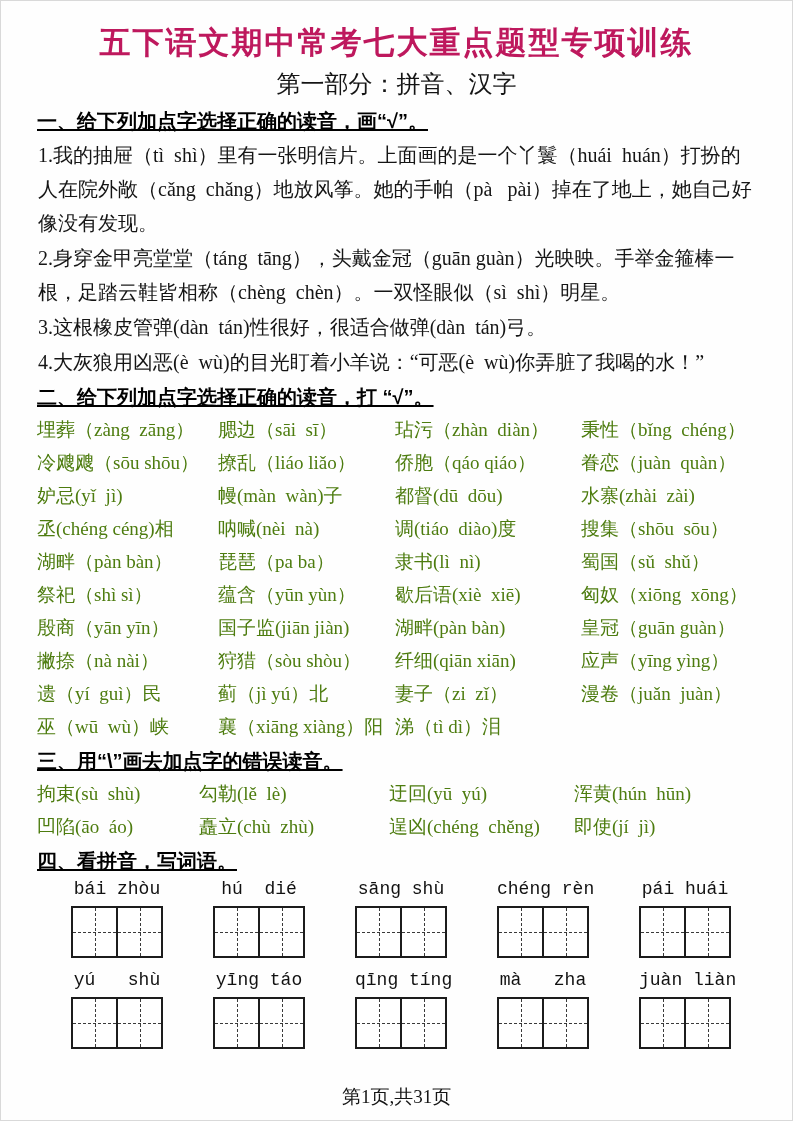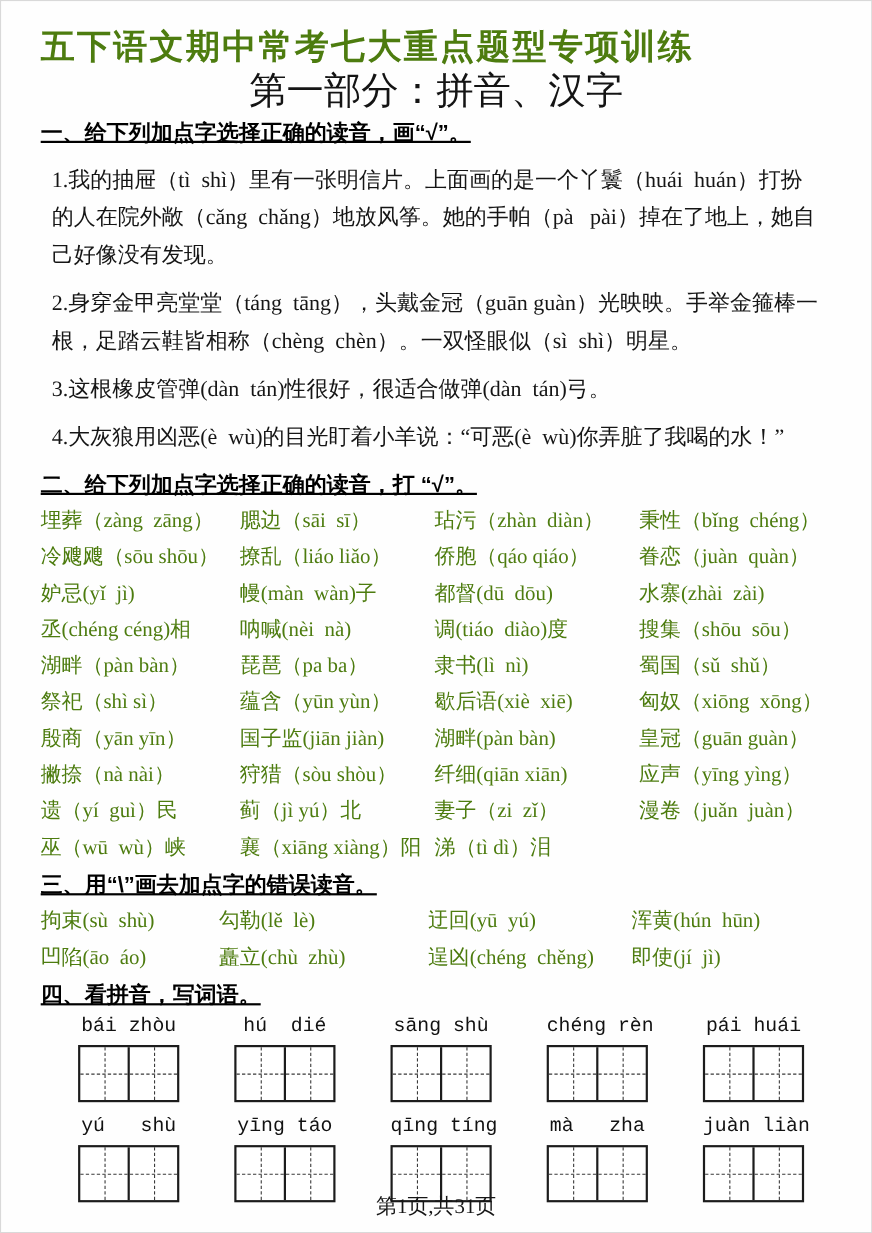--- a/index.html
+++ b/index.html
@@ -3,32 +3,32 @@
 <meta charset="utf-8">
 <style>
   html,body{margin:0;padding:0;background:#e9e9e9;}
   .page{
     width:793px;height:1121px;margin:0 auto;background:#fefefe;
     box-sizing:border-box;padding:20px 36px 0 36px;position:relative;
     font-family:"Liberation Serif","DejaVu Serif",serif;color:#111;
     border:1px solid #d9d9d9;
   }
   .title{
-    font-family:"Liberation Sans","DejaVu Sans",sans-serif;
-    font-weight:900;font-size:31px;letter-spacing:2px;line-height:44px;color:#4d7c0f;
+    text-align:center;font-family:"Liberation Sans","DejaVu Sans",sans-serif;
+    font-weight:900;font-size:31px;letter-spacing:2px;line-height:44px;color:#be185d;
   }
   .subtitle{
-    text-align:center;font-weight:400;font-size:34px;line-height:38px;color:#141414;
+    text-align:center;font-weight:400;font-size:24px;line-height:38px;color:#141414;
   }
   .sec-heading{
     font-family:"Liberation Sans","DejaVu Sans",sans-serif;
     font-weight:bold;font-size:20px;line-height:32px;margin-top:2px;color:#000;text-decoration:underline;
   }
   .para{
-    font-size:20px;line-height:34px;white-space:pre-wrap;margin:10px;color:#151515;
+    font-size:20px;line-height:34px;white-space:pre-wrap;margin:1px;color:#151515;
     text-align:left;
   }
   .word-grid{
     display:grid;font-size:19px;line-height:33px;white-space:pre;color:#4d7c0f;
   }
   .grid-s2{grid-template-columns:181px 177px 186px auto;}
   .grid-s3{grid-template-columns:162px 190px 185px auto;}
   .wrow{
     display:flex;justify-content:space-between;width:692px;margin:2px 0 12px 2px;
   }

